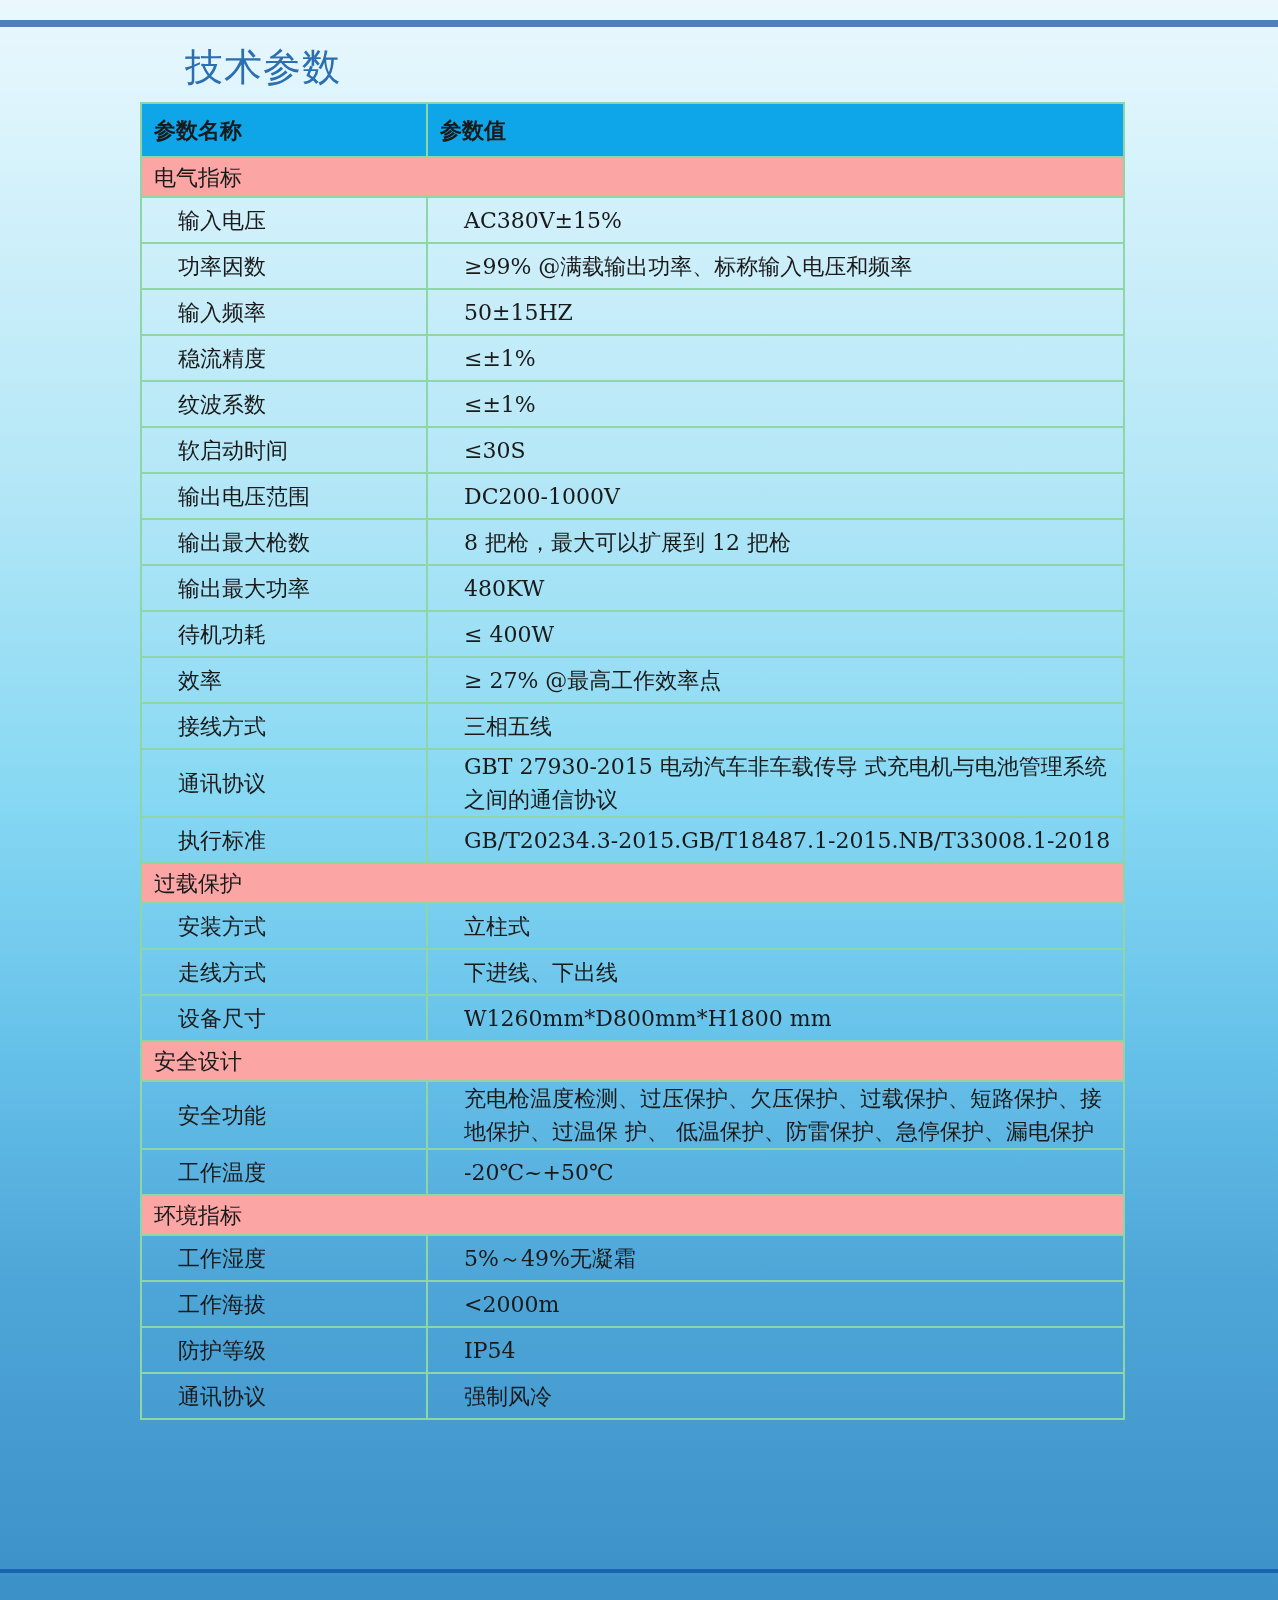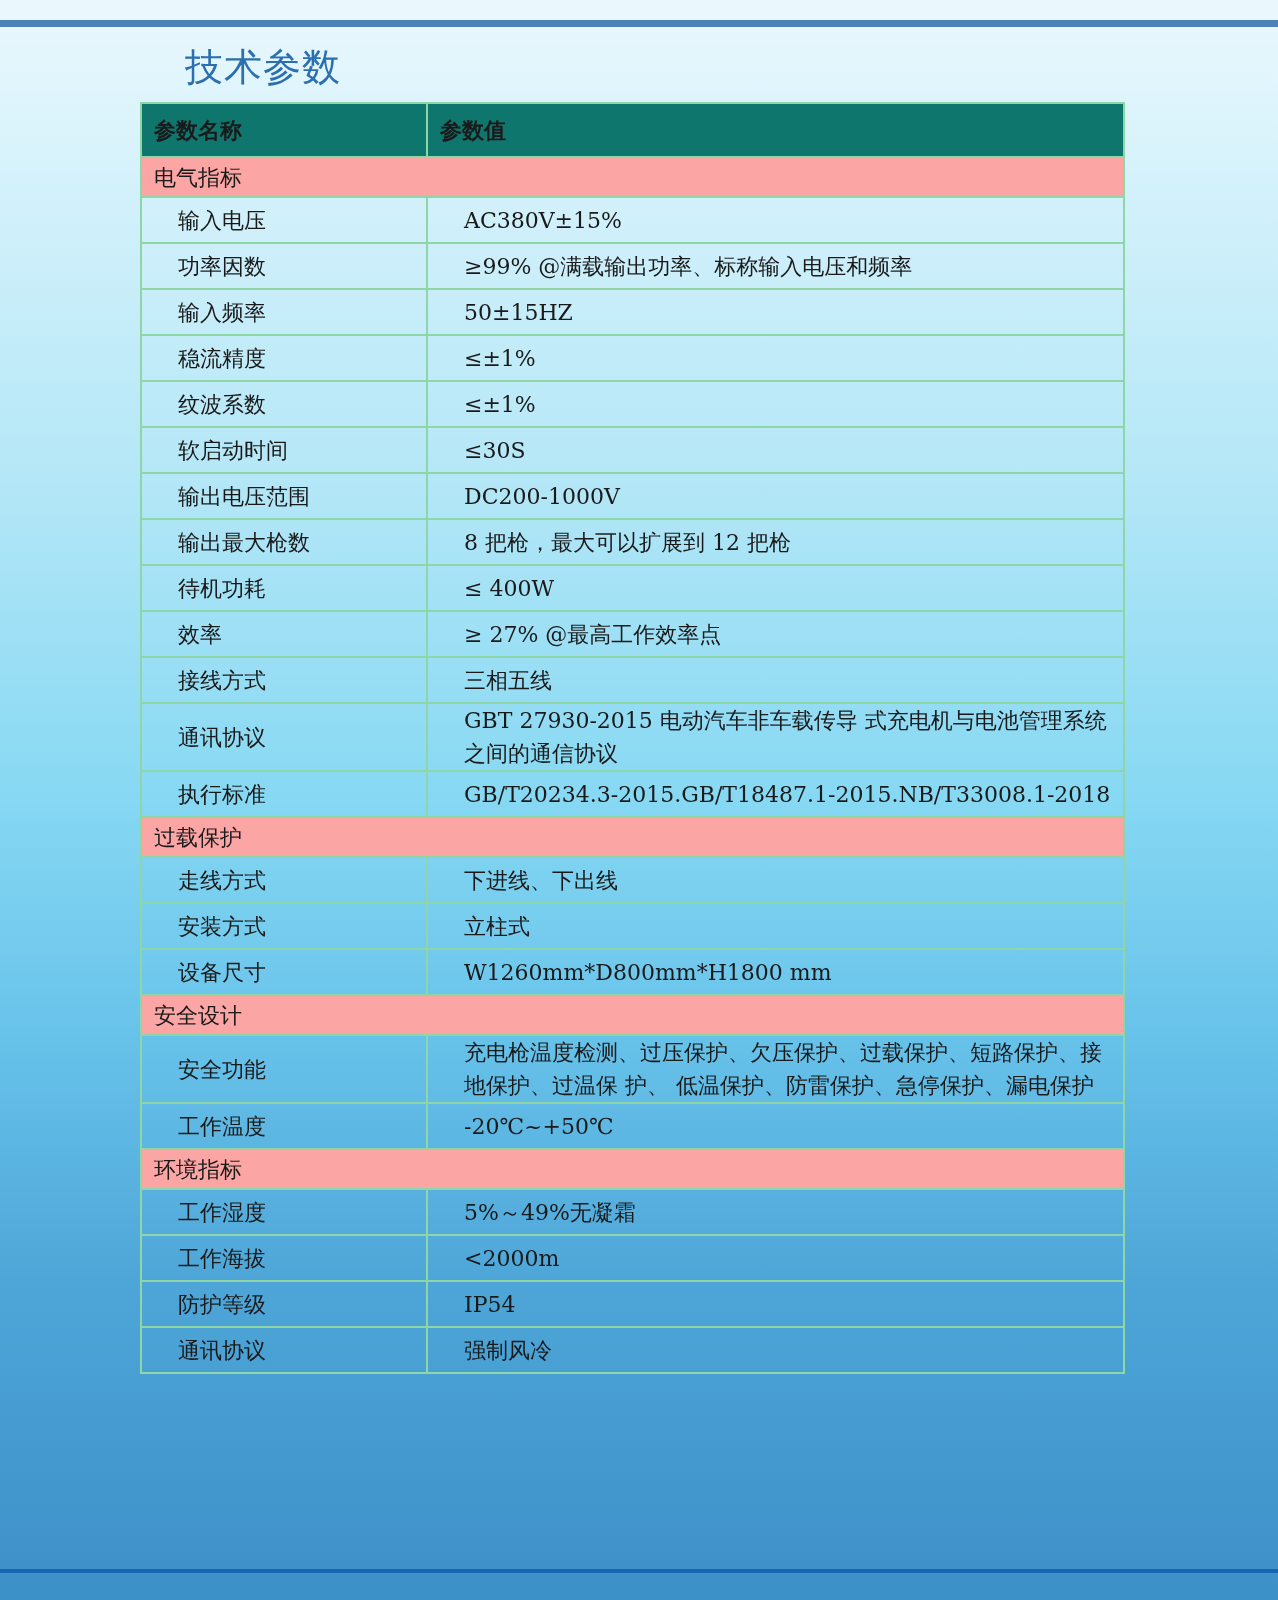--- a/index.html
+++ b/index.html
@@ -16,21 +16,21 @@
   }
   table.spec {
     position: absolute; left: 140px; top: 102px; width: 985px;
     border-collapse: collapse; border: 2px solid #8fd6a6;
   }
   table.spec td {
     border: 2px solid #8fd6a6; font-size: 22px; color: #1a1a1a;
     padding: 0 12px; line-height: 33px; vertical-align: middle;
   }
   table.spec td.name { width: 236px; }
-  tr.head td { background: #0f766e; height: 52px; font-weight: bold; }
+  tr.head td { background: #0ea5e9; height: 52px; font-weight: bold; }
   tr.section td { background: #fca5a5; height: 38px; }
   tr.row td { height: 44px; background: transparent; padding-left: 36px; }
   tr.row td.value { font-family: "DejaVu Serif", "Liberation Serif", serif; border-radius: 21px; }
 </style>
 </head>
 <body>
 
 <div class="top-rule"></div>
 <div class="page-title">技术参数</div>
 
@@ -69,20 +69,24 @@
       </tr>
       <tr class="row">
         <td class="name">输出电压范围</td>
         <td class="value">DC200-1000V</td>
       </tr>
       <tr class="row">
         <td class="name">输出最大枪数</td>
         <td class="value">8 把枪，最大可以扩展到 12 把枪</td>
       </tr>
       <tr class="row">
+        <td class="name">输出最大功率</td>
+        <td class="value">480KW</td>
+      </tr>
+      <tr class="row">
         <td class="name">待机功耗</td>
         <td class="value">≤ 400W</td>
       </tr>
       <tr class="row">
         <td class="name">效率</td>
         <td class="value">≥ 27% @最高工作效率点</td>
       </tr>
       <tr class="row">
         <td class="name">接线方式</td>
         <td class="value">三相五线</td>
@@ -92,26 +96,26 @@
         <td class="value">GBT 27930-2015 电动汽车非车载传导 式充电机与电池管理系统之间的通信协议</td>
       </tr>
       <tr class="row">
         <td class="name">执行标准</td>
         <td class="value">GB/T20234.3-2015.GB/T18487.1-2015.NB/T33008.1-2018</td>
       </tr>
       <tr class="section">
         <td colspan="2">过载保护</td>
       </tr>
       <tr class="row">
+        <td class="name">安装方式</td>
+        <td class="value">立柱式</td>
+      </tr>
+      <tr class="row">
         <td class="name">走线方式</td>
         <td class="value">下进线、下出线</td>
-      </tr>
-      <tr class="row">
-        <td class="name">安装方式</td>
-        <td class="value">立柱式</td>
       </tr>
       <tr class="row">
         <td class="name">设备尺寸</td>
         <td class="value">W1260mm*D800mm*H1800 mm</td>
       </tr>
       <tr class="section">
         <td colspan="2">安全设计</td>
       </tr>
       <tr class="row">
         <td class="name">安全功能</td>

